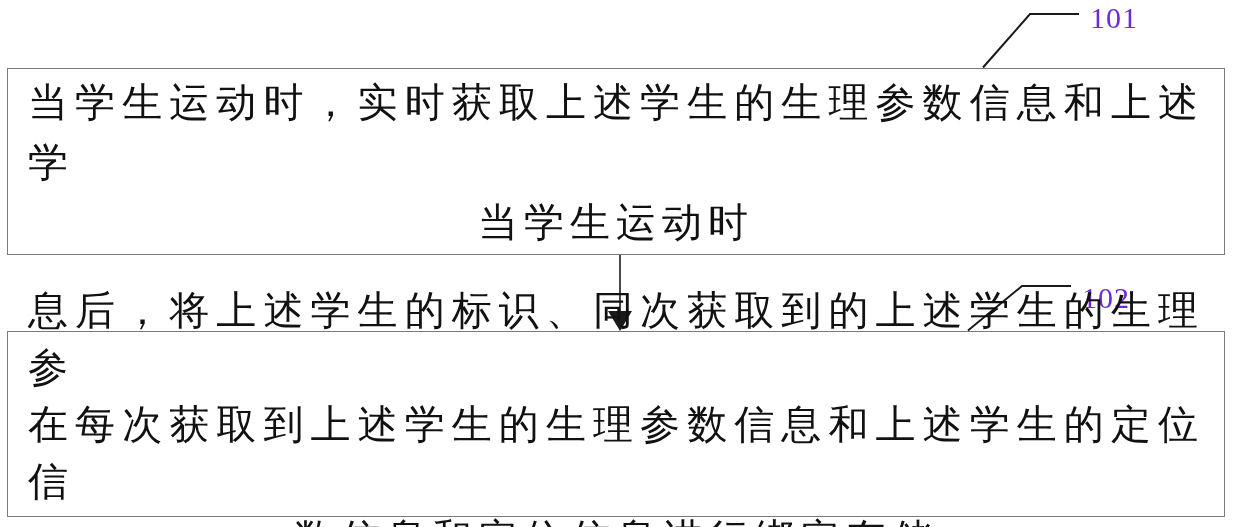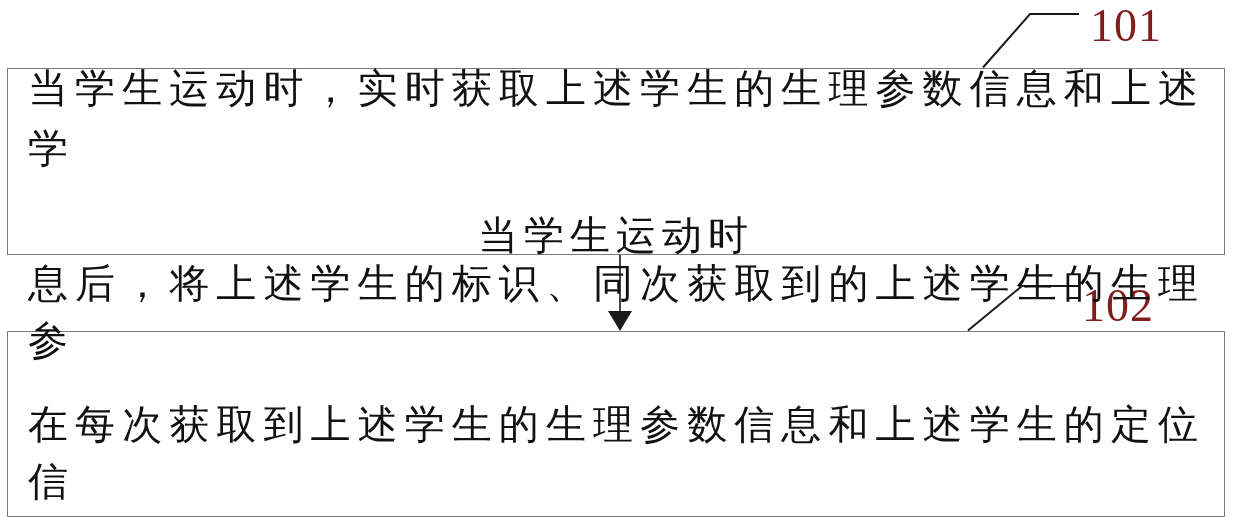--- a/index.html
+++ b/index.html
@@ -28,21 +28,20 @@
     left: 7px;
     width: 1218px;
     border: 1.5px solid #7a7a7a;
     background: #ffffff;
     box-sizing: border-box;
     display: flex;
     flex-direction: column;
     justify-content: center;
     padding: 0 20px;
     color: #111111;
-    gap: 27px;
   }
   .box-101 {
     top: 68px;
     height: 187px;
   }
   .box-102 {
     top: 331px;
     height: 186px;
   }
   .box-line {
@@ -58,23 +57,23 @@
     text-align-last: justify;
     text-justify: inter-character;
     white-space: normal;
   }
   .line-last {
     text-align: center;
   }
   .ref-label {
     position: absolute;
     font-family: "Liberation Serif", serif;
-    font-size: 46px;
+    font-size: 30px;
     line-height: 1;
-    color: #7f1d1d;
+    color: #6d28d9;
     letter-spacing: 1px;
   }
   .ref-101 {
     left: 1090px;
     top: 3px;
   }
   .ref-102 {
     left: 1082px;
     top: 274px;
     margin-top: 9px;

